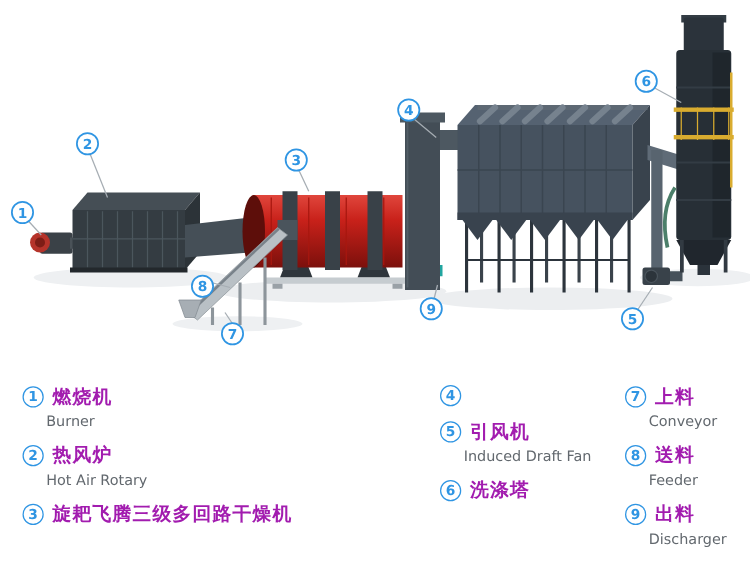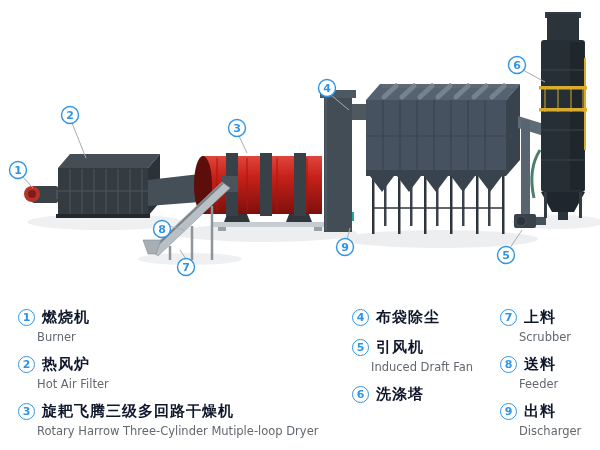--- a/index.html
+++ b/index.html
@@ -15,21 +15,21 @@
   .col2{left:352px;width:148px;}
   .col3{left:500px;width:98px;}
   .item{margin-bottom:11px;}
   .zh-row{display:flex;align-items:center;gap:7px;}
   .badge{
     width:17px;height:17px;min-width:17px;box-sizing:border-box;
     border:1.5px solid #2f95e3;border-radius:50%;
     color:#2f95e3;font-size:11px;font-weight:bold;
     display:flex;align-items:center;justify-content:center;
   }
-  .zh{color:#0f172a;font-size:15px;font-weight:bold;letter-spacing:1px;white-space:nowrap;}
+  .zh{color:#a21caf;font-size:15px;font-weight:bold;letter-spacing:1px;white-space:nowrap;}
   .en{color:#62686e;font-size:11.5px;margin-left:19px;margin-top:3px;white-space:nowrap;}
   
   .cot{fill:#2f95e3;font-size:11px;font-weight:bold;text-anchor:middle;
        font-family:"DejaVu Sans","Liberation Sans",sans-serif;}
   .co{fill:#ffffff;stroke:#2f95e3;stroke-width:1.4;}
   .leader{stroke:#a6adb3;stroke-width:1;}
 </style>
 </head>
 <body>
 
@@ -229,36 +229,34 @@
         <span class="badge">1</span>
         <span class="zh">燃烧机</span>
       </div>
       <div class="en">Burner</div>
     </div>
     <div class="item">
       <div class="zh-row">
         <span class="badge">2</span>
         <span class="zh">热风炉</span>
       </div>
-      <div class="en">Hot Air Filter</div>
+      <div class="en">Hot Air Rotary</div>
     </div>
     <div class="item">
       <div class="zh-row">
         <span class="badge">3</span>
         <span class="zh">旋耙飞腾三级多回路干燥机</span>
       </div>
-      <div class="en">Rotary Harrow Three-Cylinder Mutiple-loop Dryer</div>
     </div>
   </div>
 
   <div class="col col2">
     <div class="item">
       <div class="zh-row">
         <span class="badge">4</span>
-        <span class="zh">布袋除尘</span>
       </div>
     </div>
     <div class="item">
       <div class="zh-row">
         <span class="badge">5</span>
         <span class="zh">引风机</span>
       </div>
       <div class="en">Induced Draft Fan</div>
     </div>
     <div class="item">
@@ -268,21 +266,21 @@
       </div>
     </div>
   </div>
 
   <div class="col col3">
     <div class="item">
       <div class="zh-row">
         <span class="badge">7</span>
         <span class="zh">上料</span>
       </div>
-      <div class="en">Scrubber</div>
+      <div class="en">Conveyor</div>
     </div>
     <div class="item">
       <div class="zh-row">
         <span class="badge">8</span>
         <span class="zh">送料</span>
       </div>
       <div class="en">Feeder</div>
     </div>
     <div class="item">
       <div class="zh-row">

